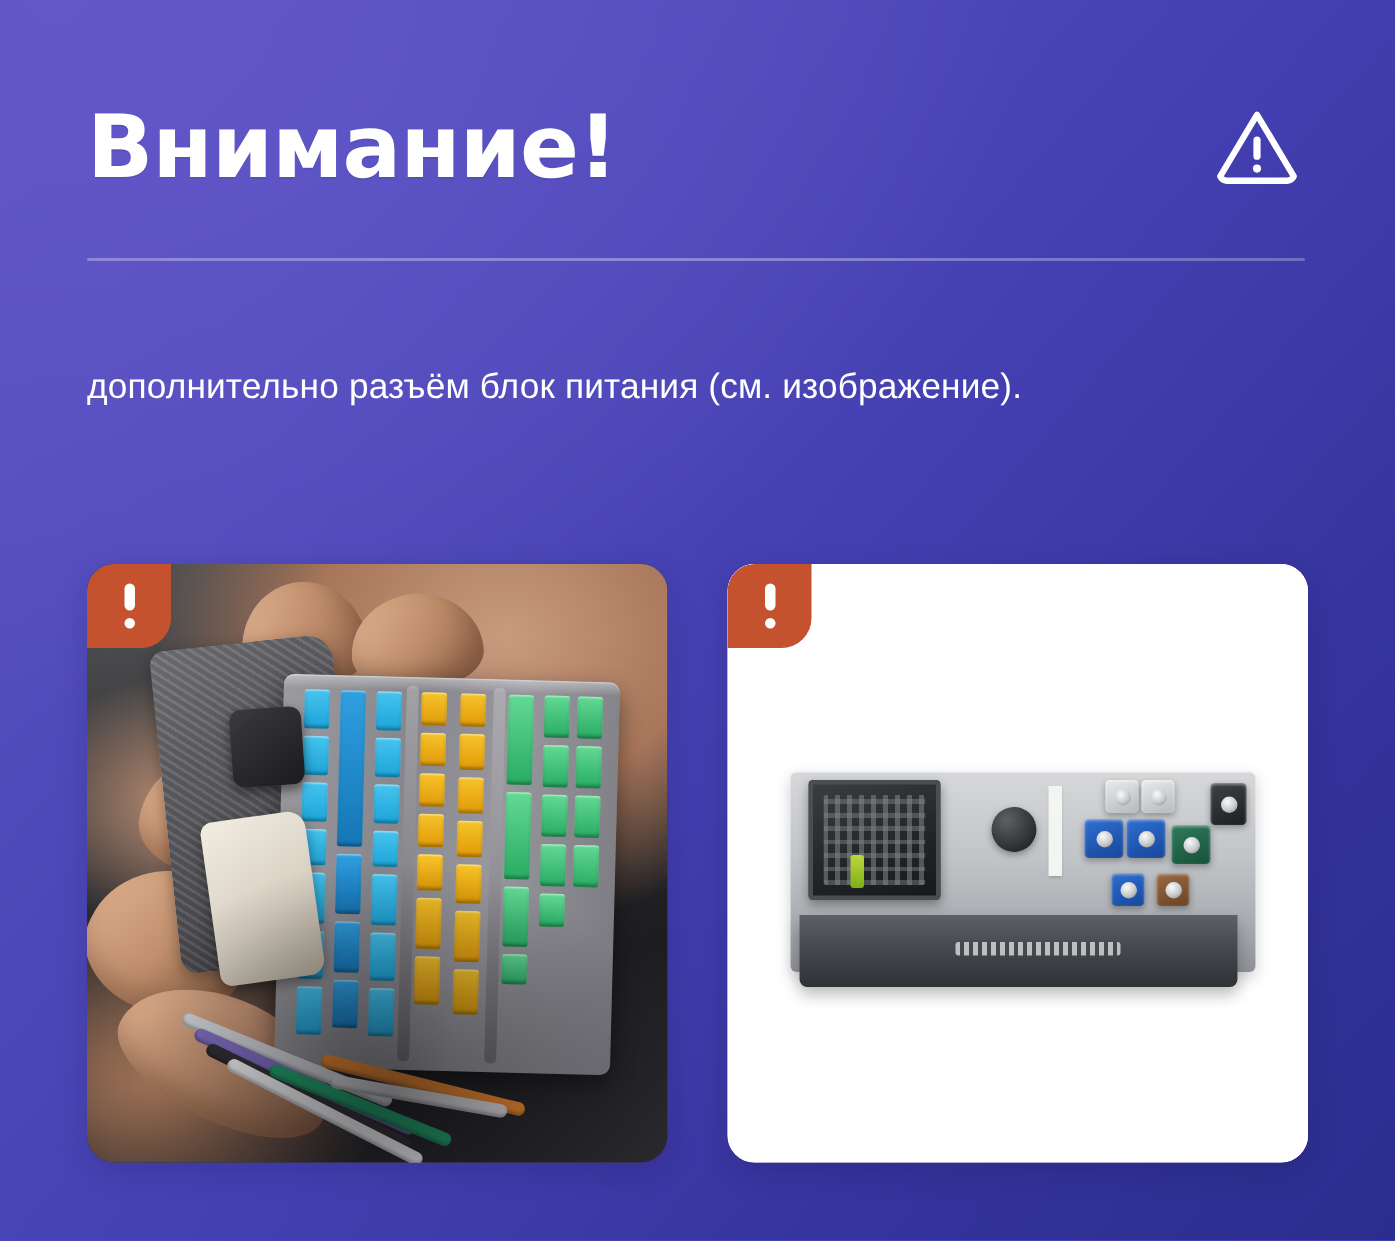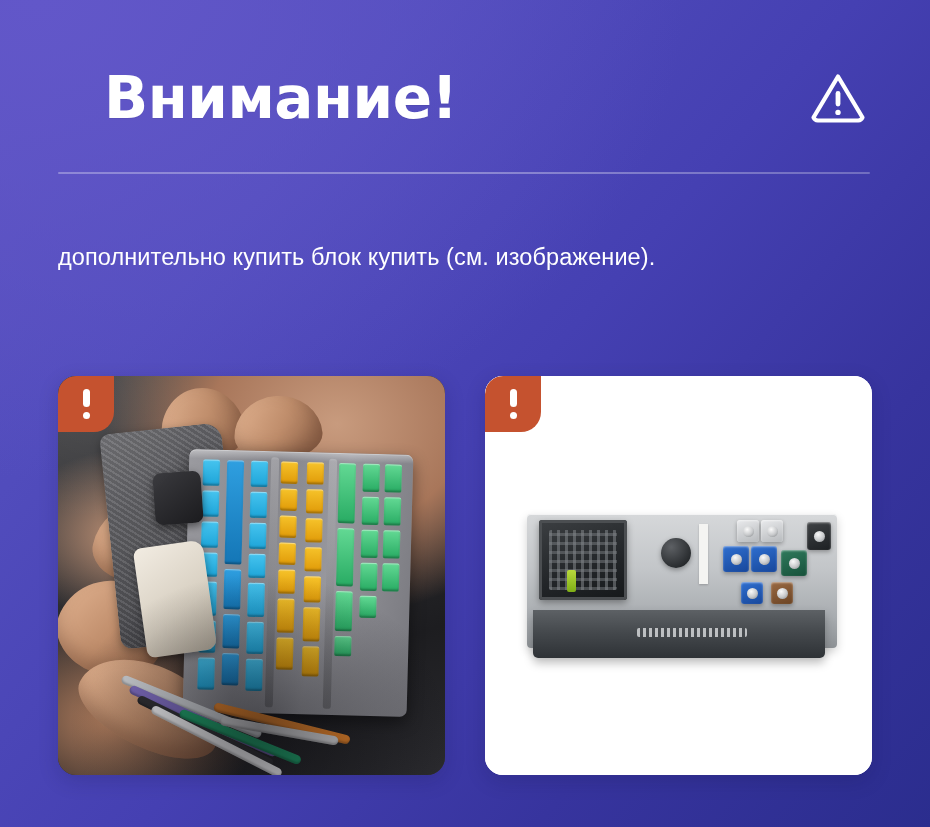--- a/index.html
+++ b/index.html
@@ -36,21 +36,20 @@
   
   .header {
     position: absolute;
     left: 58px;
     top: 52px;
     right: 58px;
     height: 92px;
     display: flex;
     align-items: center;
     justify-content: space-between;
-    margin-left: 46px;
   }
 
   .page-title {
     color: #ffffff;
     font-size: 58px;
     line-height: 1.05;
     font-weight: 700;
     letter-spacing: -0.5px;
     font-family: "DejaVu Sans", "Liberation Sans", sans-serif;
     white-space: nowrap;
@@ -456,21 +455,21 @@
         <path d="M29 5.5 L53.5 46.5 A5 5 0 0 1 49.2 49.5 L8.8 49.5 A5 5 0 0 1 4.5 46.5 Z" stroke="#ffffff" stroke-width="4.2" stroke-linejoin="round" fill="none"></path>
         <rect x="26.6" y="20" width="4.8" height="15.5" rx="2.4" fill="#ffffff"></rect>
         <circle cx="29" cy="41.4" r="2.7" fill="#ffffff"></circle>
       </svg>
     </div>
   </div>
 
   <div class="divider"></div>
 
   <div class="body-copy">
-    <span class="line-2">дополнительно купить блок купить (см. изображение).</span>
+    <span class="line-2">дополнительно разъём блок питания (см. изображение).</span>
   </div>
 
   <div class="cards">
 
     <div class="card card--photo">
       <div class="card-badge">
         <span class="badge-bang">
           <i class="stem"></i>
             <i class="dot"></i>
         </span>

